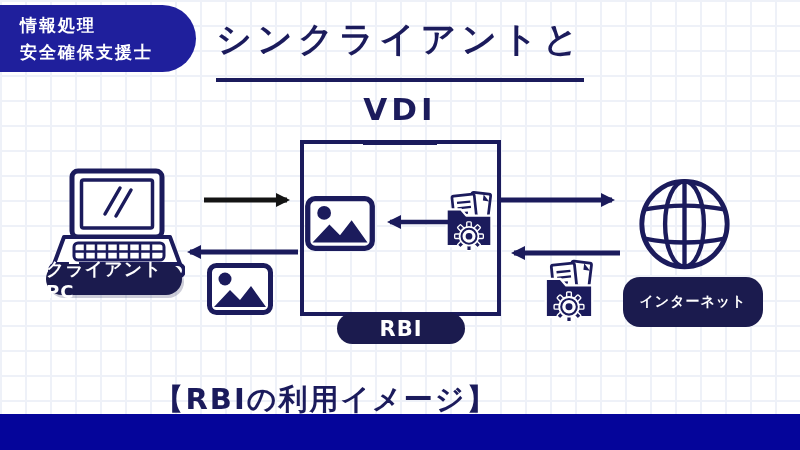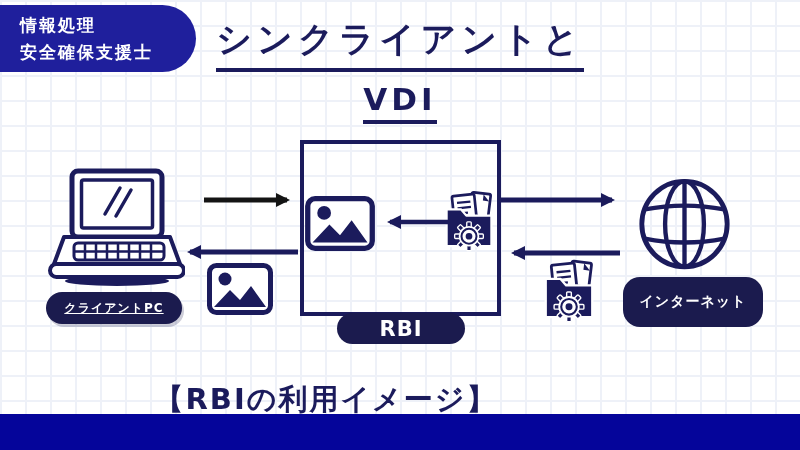--- a/index.html
+++ b/index.html
@@ -15,32 +15,32 @@
   .badge{
     position:absolute;left:0;top:5px;width:196px;height:67px;
     background:#1f1f9c;border-radius:0 34px 34px 0;
     color:#fff;font-weight:bold;font-size:17px;line-height:1.55;
     display:flex;flex-direction:column;justify-content:center;
     padding-left:20px;box-sizing:border-box;letter-spacing:2px;
   }
   .title-wrap{position:absolute;left:200px;top:16px;width:400px;text-align:center;color:#1b1b5c;}
   .title-line1{
     display:inline-block;font-size:35px;font-weight:bold;letter-spacing:5px;
-    border-bottom:4px solid #1b1b5c;padding-bottom:5px;
+    border-bottom:4px solid #1b1b5c;padding-bottom:15px;
   }
   .title-line2{
     display:inline-block;font-size:31px;font-weight:bold;letter-spacing:4px;
-    border-bottom:4px solid #1b1b5c;padding-bottom:3px;margin-top:9px;
+    border-bottom:4px solid #1b1b5c;padding-bottom:14px;margin-top:9px;
   }
   .pill{
     position:absolute;background:#1b1b4e;color:#fff;font-weight:bold;
     display:flex;align-items:center;justify-content:center;
     border-radius:17px;box-shadow:2px 3px 0 rgba(27,27,78,.22);
   }
-  .pill-client{left:46px;top:292px;width:136px;height:32px;font-size:12px;letter-spacing:1px;text-decoration:underline;}
+  .pill-client{left:46px;top:263px;width:136px;height:32px;font-size:18px;letter-spacing:1px;}
   .pill-rbi{left:337px;top:313px;width:128px;height:31px;font-size:21px;letter-spacing:1px;box-shadow:none;}
   .pill-internet{left:623px;top:277px;width:140px;height:50px;font-size:14px;letter-spacing:1px;box-shadow:none;}
   .rbi-box{
     position:absolute;left:300px;top:140px;width:193px;height:168px;
     border:4px solid #1b1b5c;background:transparent;
   }
   .abs{position:absolute;}
   .caption{
     position:absolute;left:0;top:380px;width:652px;text-align:center;
     color:#1b1b5c;font-size:29px;font-weight:bold;letter-spacing:2px;

